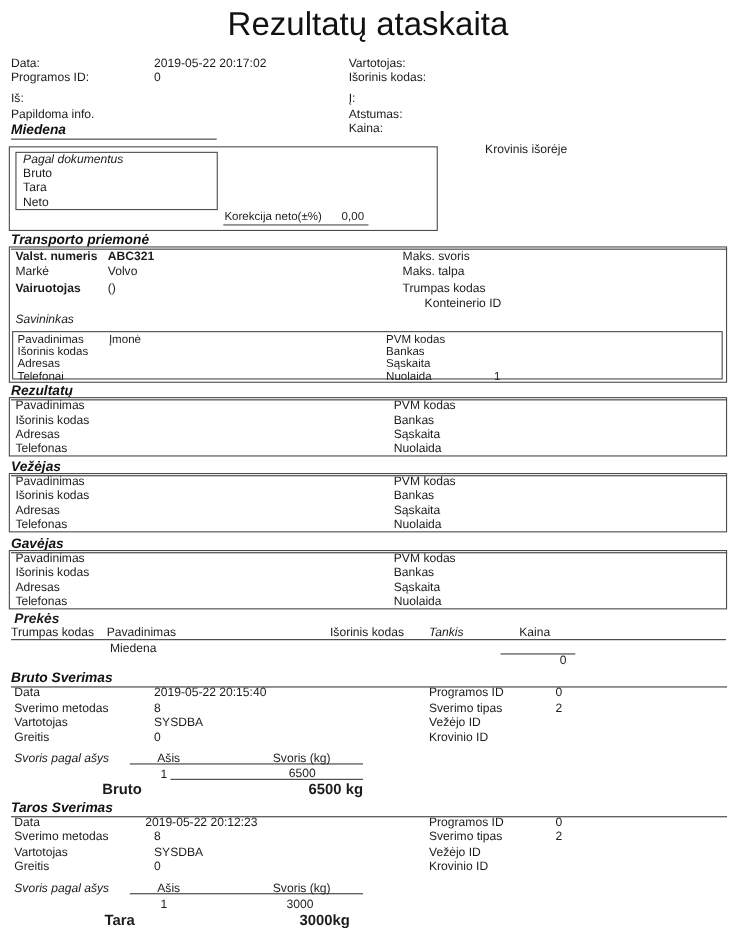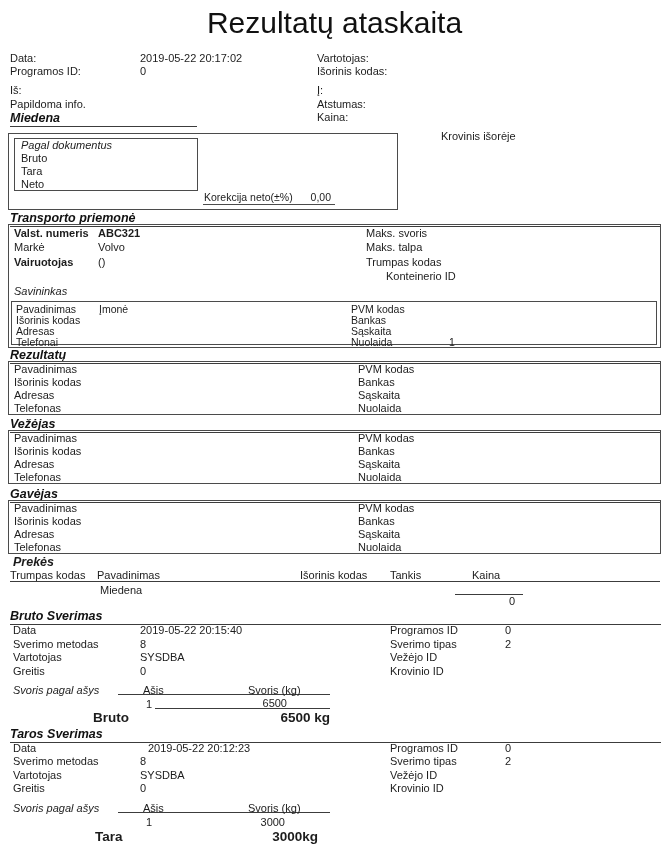--- a/index.html
+++ b/index.html
@@ -142,21 +142,21 @@
     <span class="abs" style="left:349px;top:27px;">Sąskaita</span>
     <span class="abs" style="left:5px;top:40px;">Telefonas</span>
     <span class="abs" style="left:349px;top:40px;">Nuolaida</span>
   </div>
 
   <div class="abs b i" style="left:13px;top:555px;font-size:12.5px;">Prekės</div>
   <div class="abs" style="left:10px;top:569px;width:650px;height:13px;border-bottom:1px solid #3c3c3c;">
     <span class="abs" style="left:0;top:0;">Trumpas kodas</span>
     <span class="abs" style="left:87px;top:0;">Pavadinimas</span>
     <span class="abs" style="left:290px;top:0;">Išorinis kodas</span>
-    <span class="abs" style="left:380px;top:0;">Tankis</span>
+    <span class="abs" style="left:380px;top:0;font-style:italic;">Tankis</span>
     <span class="abs" style="left:450px;top:0;padding-left:12px;">Kaina</span>
   </div>
   <span class="abs" style="left:100px;top:584px;">Miedena</span>
   <div class="abs" style="left:455px;top:594px;width:68px;border-top:1px solid #3c3c3c;text-align:right;padding-right:8px;">0</div>
 
   <div class="sec-head" style="left:10px;top:609px;width:651px;">Bruto Sverimas</div>
   <span class="abs" style="left:13px;top:624px;">Data</span>
   <span class="abs" style="left:140px;top:624px;">2019-05-22 20:15:40</span>
   <span class="abs" style="left:390px;top:624px;">Programos ID</span>
   <span class="abs" style="left:505px;top:624px;">0</span>
@@ -179,21 +179,21 @@
     <span class="abs" style="left:25px;top:1px;">Ašis</span>
     <span class="abs" style="left:130px;top:1px;">Svoris (kg)</span>
   </div>
   <span class="abs" style="left:146px;top:698px;">1</span>
   <div class="abs" style="left:155px;top:697px;width:175px;height:12px;border-bottom:1px solid #3c3c3c;text-align:right;padding-right:43px;">6500</div>
   <span class="abs tot" style="left:93px;top:710px;">Bruto</span>
   <div class="abs tot" style="left:155px;top:710px;width:175px;text-align:right;">6500 kg</div>
 
   <div class="sec-head" style="left:10px;top:727px;width:651px;">Taros Sverimas</div>
   <span class="abs" style="left:13px;top:742px;">Data</span>
-  <span class="abs" style="left:148px;top:742px;">2019-05-22 20:12:23</span>
+  <span class="abs" style="left:132px;top:742px;">2019-05-22 20:12:23</span>
   <span class="abs" style="left:390px;top:742px;">Programos ID</span>
   <span class="abs" style="left:505px;top:742px;">0</span>
 
   <span class="abs" style="left:13px;top:755px;">Sverimo metodas</span>
   <span class="abs" style="left:140px;top:755px;">8</span>
   <span class="abs" style="left:390px;top:755px;">Sverimo tipas</span>
   <span class="abs" style="left:505px;top:755px;">2</span>
 
   <span class="abs" style="left:13px;top:769px;">Vartotojas</span>
   <span class="abs" style="left:140px;top:769px;">SYSDBA</span>

